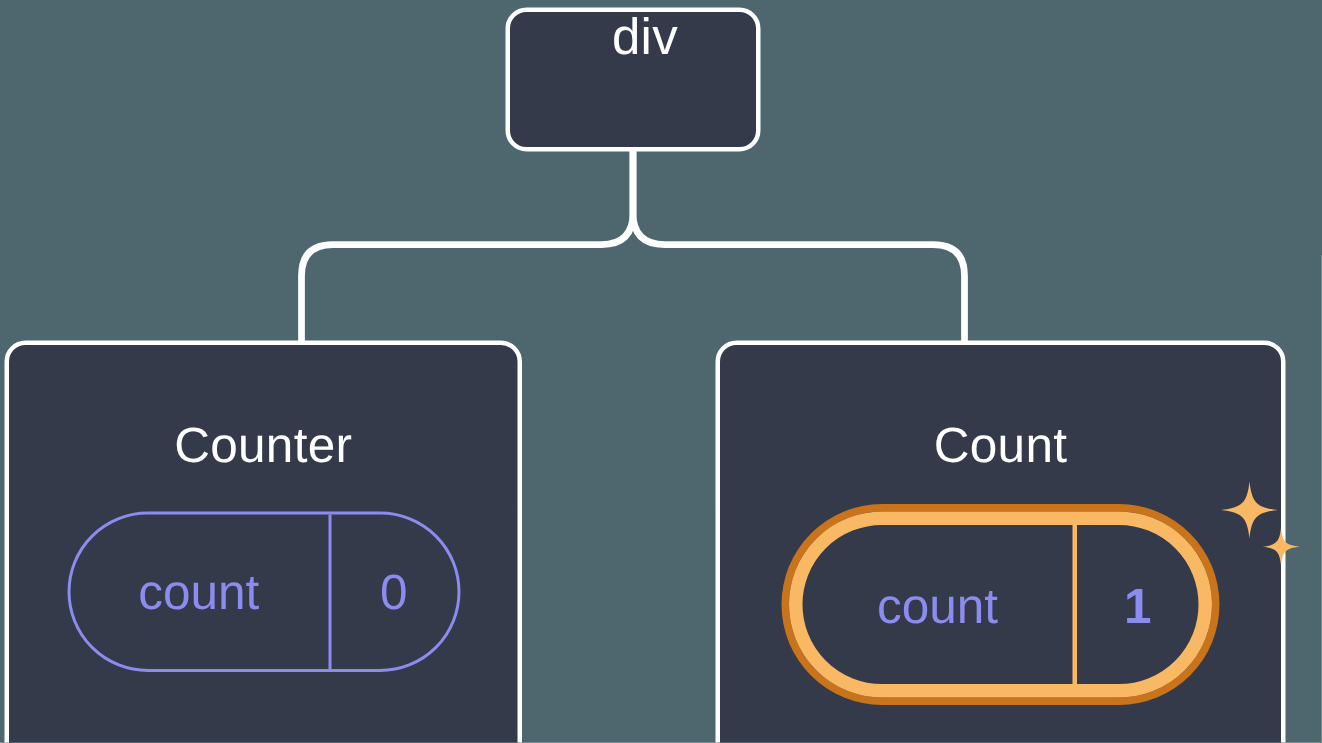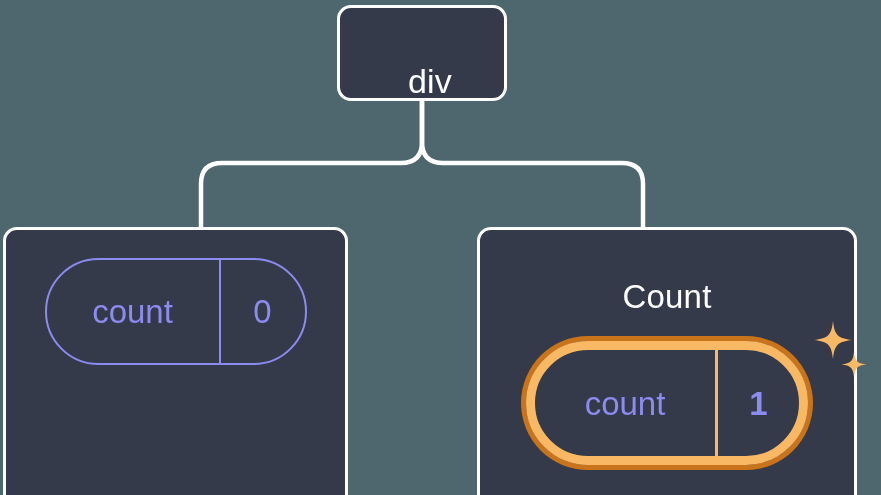--- a/index.html
+++ b/index.html
@@ -40,21 +40,21 @@
     display: flex;
     flex-direction: column;
     align-items: center;
   }
 
   #node-div {
     left: 337px;
     top: 5px;
     width: 170px;
     height: 96px;
-    justify-content: flex-end;
+    justify-content: flex-start;
     padding-left: 16px;
   }
   #node-counter {
     left: 3px;
     top: 227px;
     width: 345px;
     height: 285px;
   }
   #node-count {
     left: 477px;
@@ -162,20 +162,21 @@
   <svg id="edges" viewBox="0 0 881 495" width="881" height="495" xmlns="http://www.w3.org/2000/svg" fill="none">
     <path d="M 422 101 L 422 142 Q 422 163 401 163 L 222 163 Q 201 163 201 184 L 201 227" stroke="#ffffff" stroke-width="4.5" stroke-linecap="round" fill="none"></path>
     <path d="M 422 101 L 422 142 Q 422 163 443 163 L 622 163 Q 643 163 643 184 L 643 227" stroke="#ffffff" stroke-width="4.5" stroke-linecap="round" fill="none"></path>
   </svg>
 
   <div class="node" id="node-div">
     <span class="node-title">div</span>
   </div>
 
   <div class="node" id="node-counter">
+    <span class="node-title">Counter</span>
     <div class="pill-wrap">
       <div class="pill plain">
         <span class="pill-key">count</span>
         <span class="pill-val">0</span>
       </div>
     </div>
   </div>
 
   <div class="node" id="node-count">
     <span class="node-title">Count</span>

